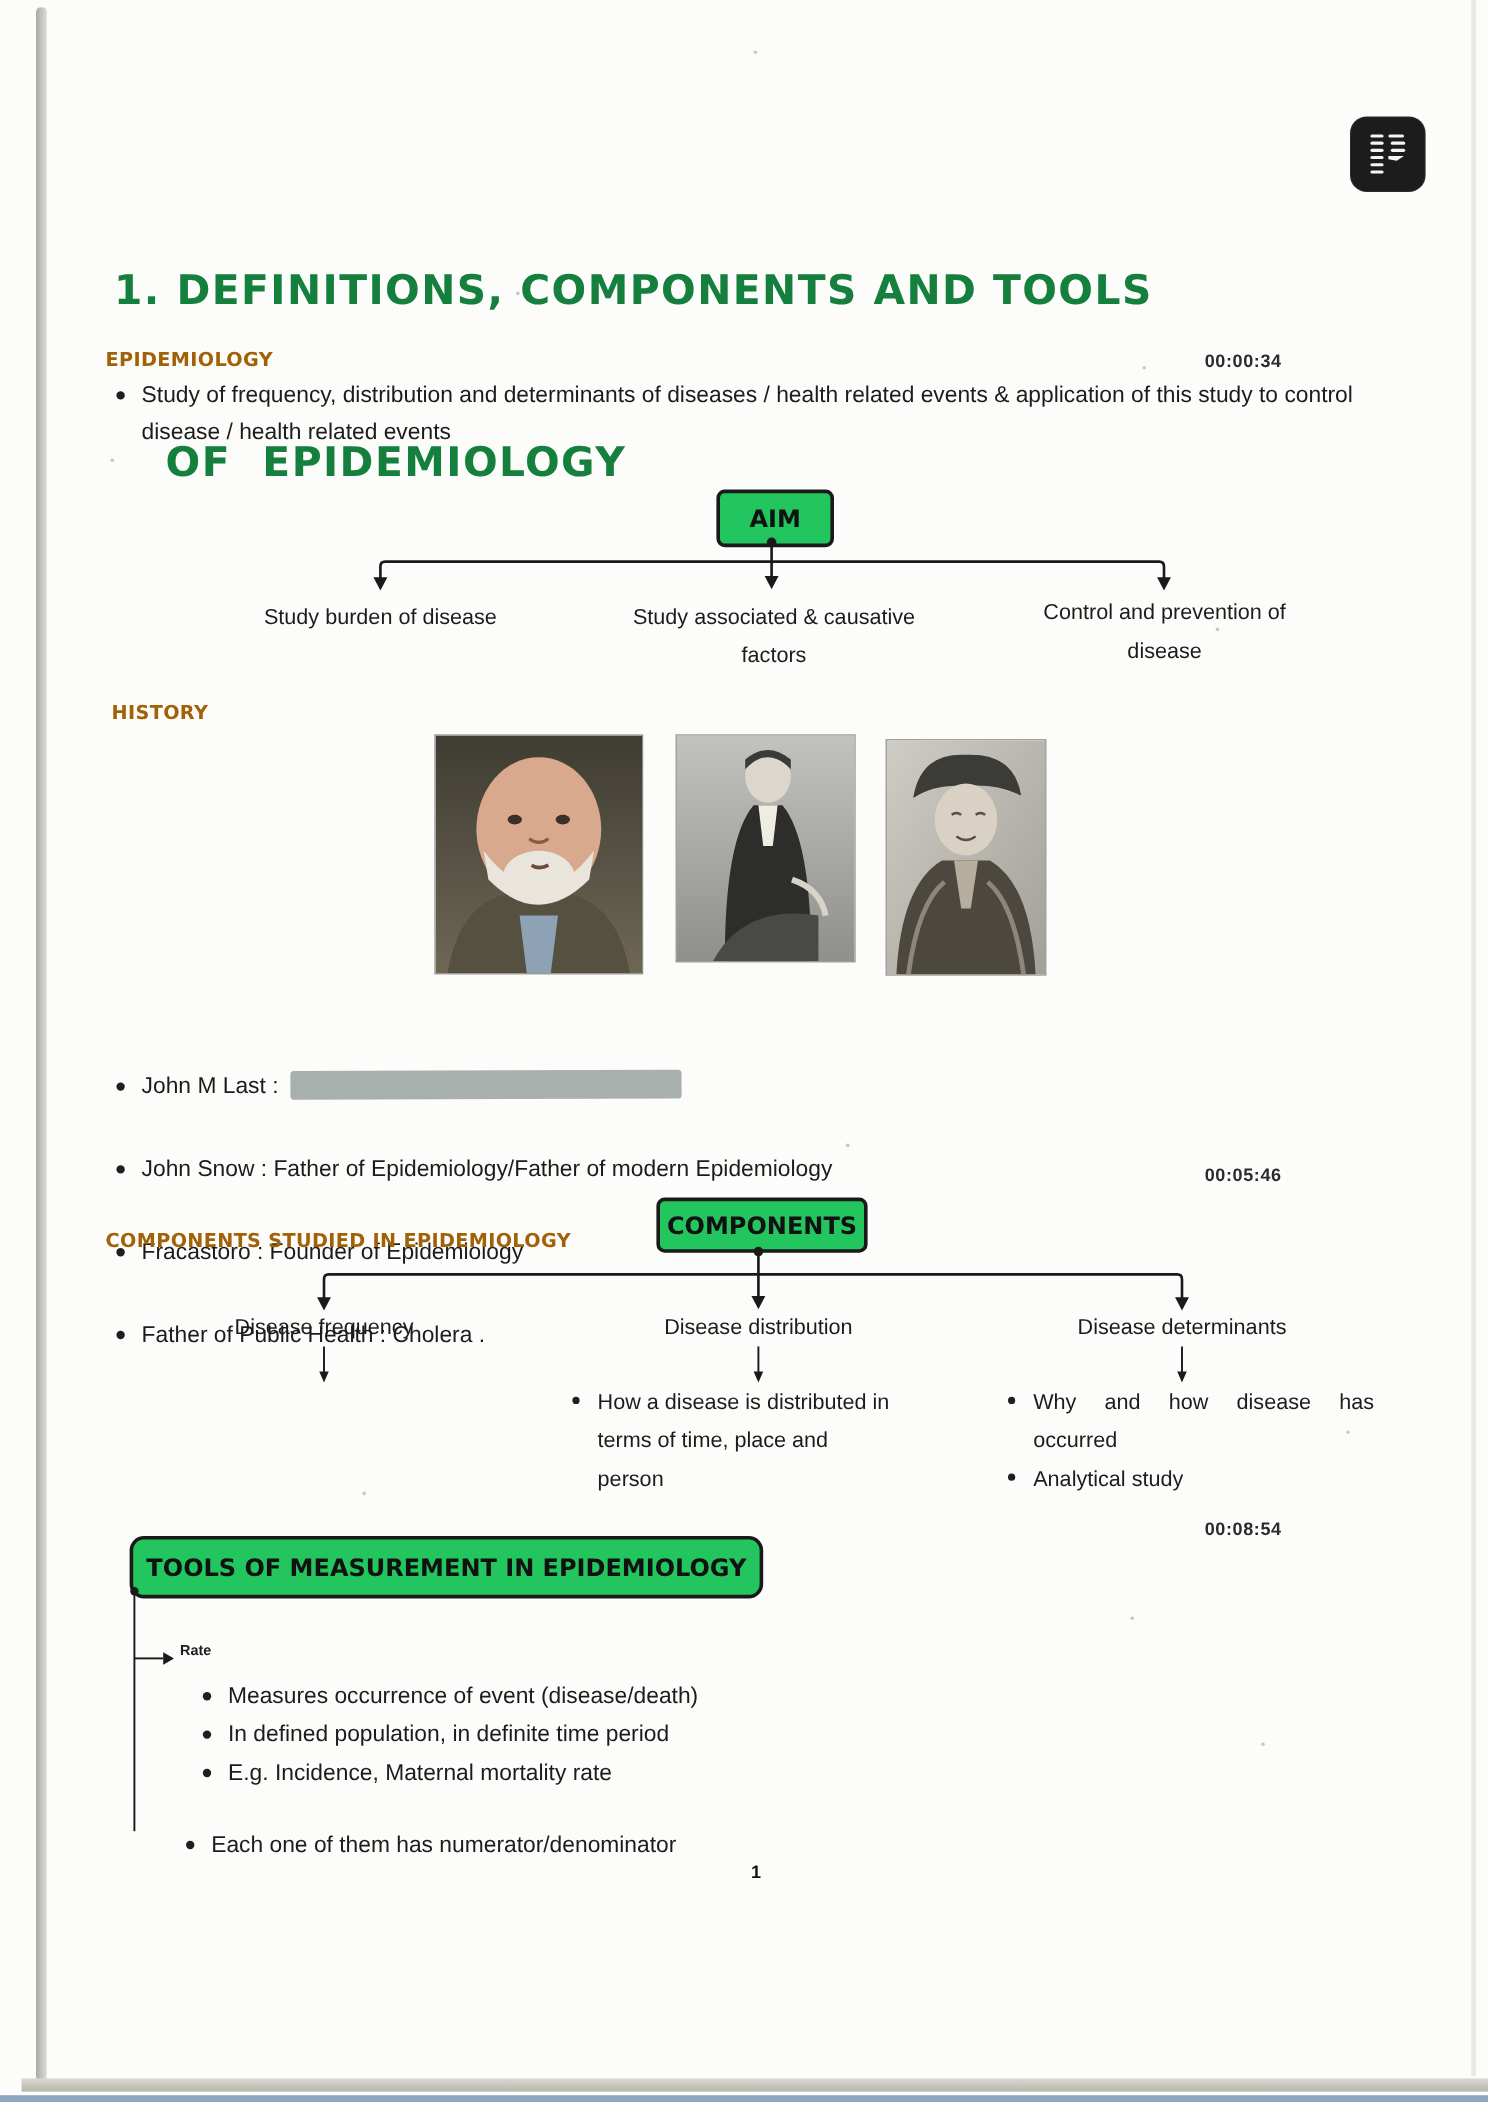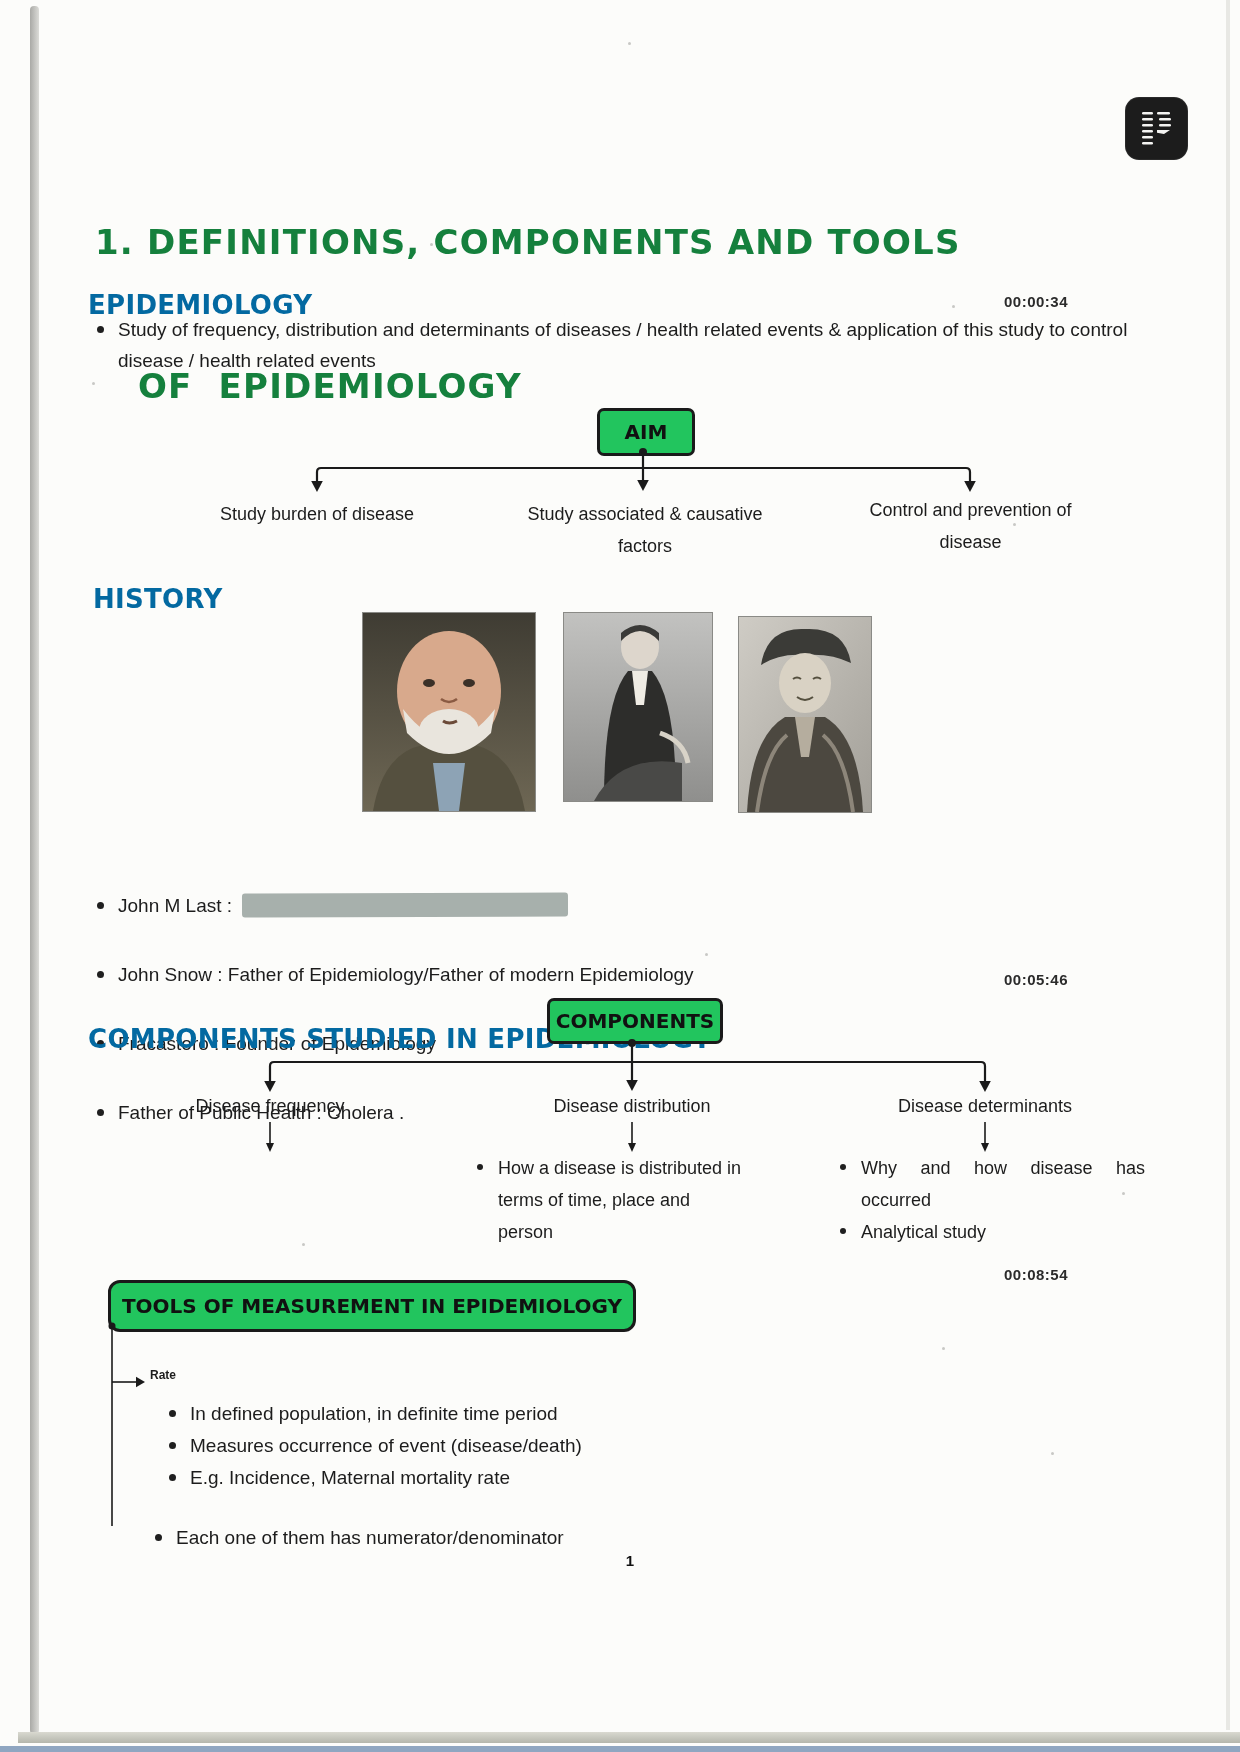--- a/index.html
+++ b/index.html
@@ -16,22 +16,22 @@
   .edge-blue{position:absolute;left:0;right:0;bottom:0;height:6px;background:#8fa6c1;}
   .speck{position:absolute;width:3px;height:3px;border-radius:50%;background:#8a8a86;opacity:.45;}
   
   .logo{position:absolute;left:1126px;top:98px;width:61px;height:61px;background:#1c1c1c;
         border-radius:13px;box-shadow:0 0 0 1px #2a2a2a;}
   
   .title{position:absolute;left:95px;top:122px;color:#15803d;font-family:"DejaVu Sans","Liberation Sans",sans-serif;
          font-weight:bold;font-size:34px;letter-spacing:1.2px;line-height:48px;white-space:pre;}
   .title .l2{margin-left:43px;}
   
-  .h1{font-family:"DejaVu Sans","Liberation Sans",sans-serif;font-weight:bold;font-size:26px;
-      letter-spacing:.3px;color:#0369a1;}
+  .h1{font-family:"DejaVu Sans","Liberation Sans",sans-serif;font-weight:bold;font-size:16px;
+      letter-spacing:.3px;color:#a16207;}
   .ts{position:absolute;right:172px;font-size:15px;font-weight:bold;color:#2b2b2b;letter-spacing:.5px;}
   
   .bu{position:relative;padding-left:28px;font-size:19px;line-height:31px;font-weight:500;}
   .bu::before{content:"";position:absolute;left:7px;top:12px;width:7px;height:7px;border-radius:50%;background:#1f1f1f;}
   .small .bu{font-size:18px;line-height:32px;}
   .small .bu::before{top:12px;width:6px;height:6px;}
   
   .dbox{position:absolute;background:#22c55e;border:3px solid #1a1a1a;border-radius:7px;
         display:flex;align-items:center;justify-content:center;
         font-family:"DejaVu Sans","Liberation Sans",sans-serif;font-weight:bold;color:#111;}
@@ -197,20 +197,20 @@
   <div class="dbox" style="left:108px;top:1280px;width:522px;height:46px;font-size:20px;border-radius:12px">TOOLS OF MEASUREMENT IN EPIDEMIOLOGY</div>
   <svg class="conn" style="left:96px;top:1318px" width="90" height="215" viewBox="0 0 90 215">
     <circle cx="16" cy="8" r="3.5"></circle>
     <path class="thin" d="M16,8 V208"></path>
     <path class="thin" d="M16,64 H40"></path>
     <polygon points="40,58.8 40,69.2 49,64"></polygon>
   </svg>
   <div class="abs bu" style="left:148px;top:1336px">Each one of them has numerator/denominator</div>
   <div class="abs" style="left:150px;top:1368px;font-size:12px;font-weight:bold">Rate</div>
   <div class="abs" style="left:162px;top:1398px;width:900px">
+    <div class="bu" style="margin-bottom:1px">Measures occurrence of event (disease/death)</div>
     <div class="bu" style="margin-bottom:1px">In defined population, in definite time period</div>
-    <div class="bu" style="margin-bottom:1px">Measures occurrence of event (disease/death)</div>
     <div class="bu">E.g. Incidence, Maternal mortality rate</div>
   </div>
 
   <div class="pagenum">1</div>
 
 </div>
 
 </body></html>

